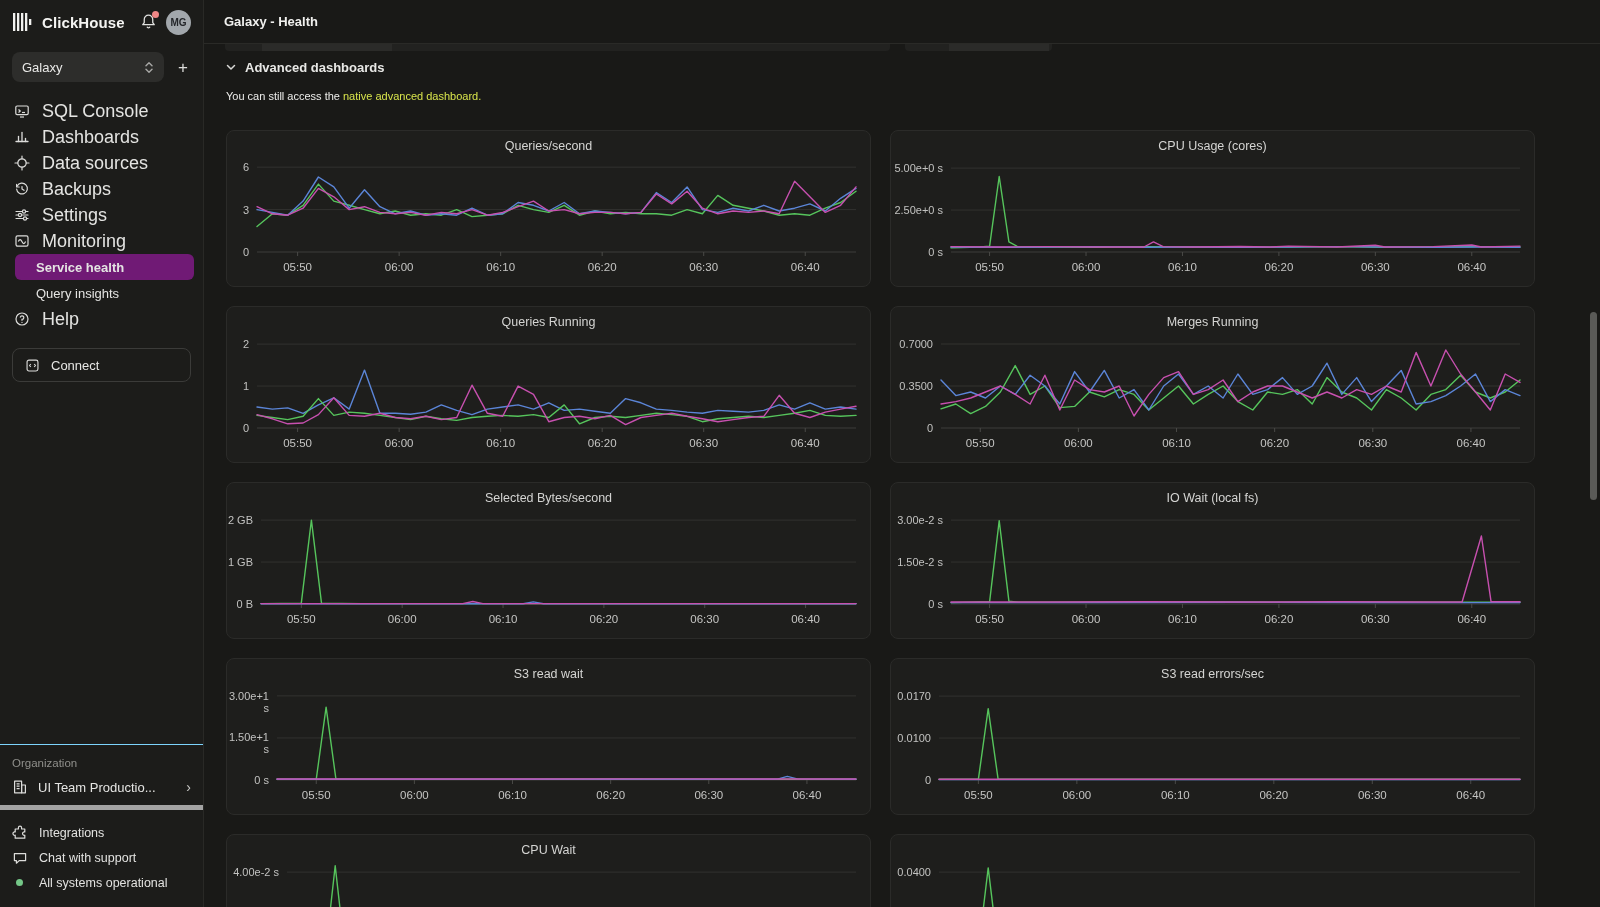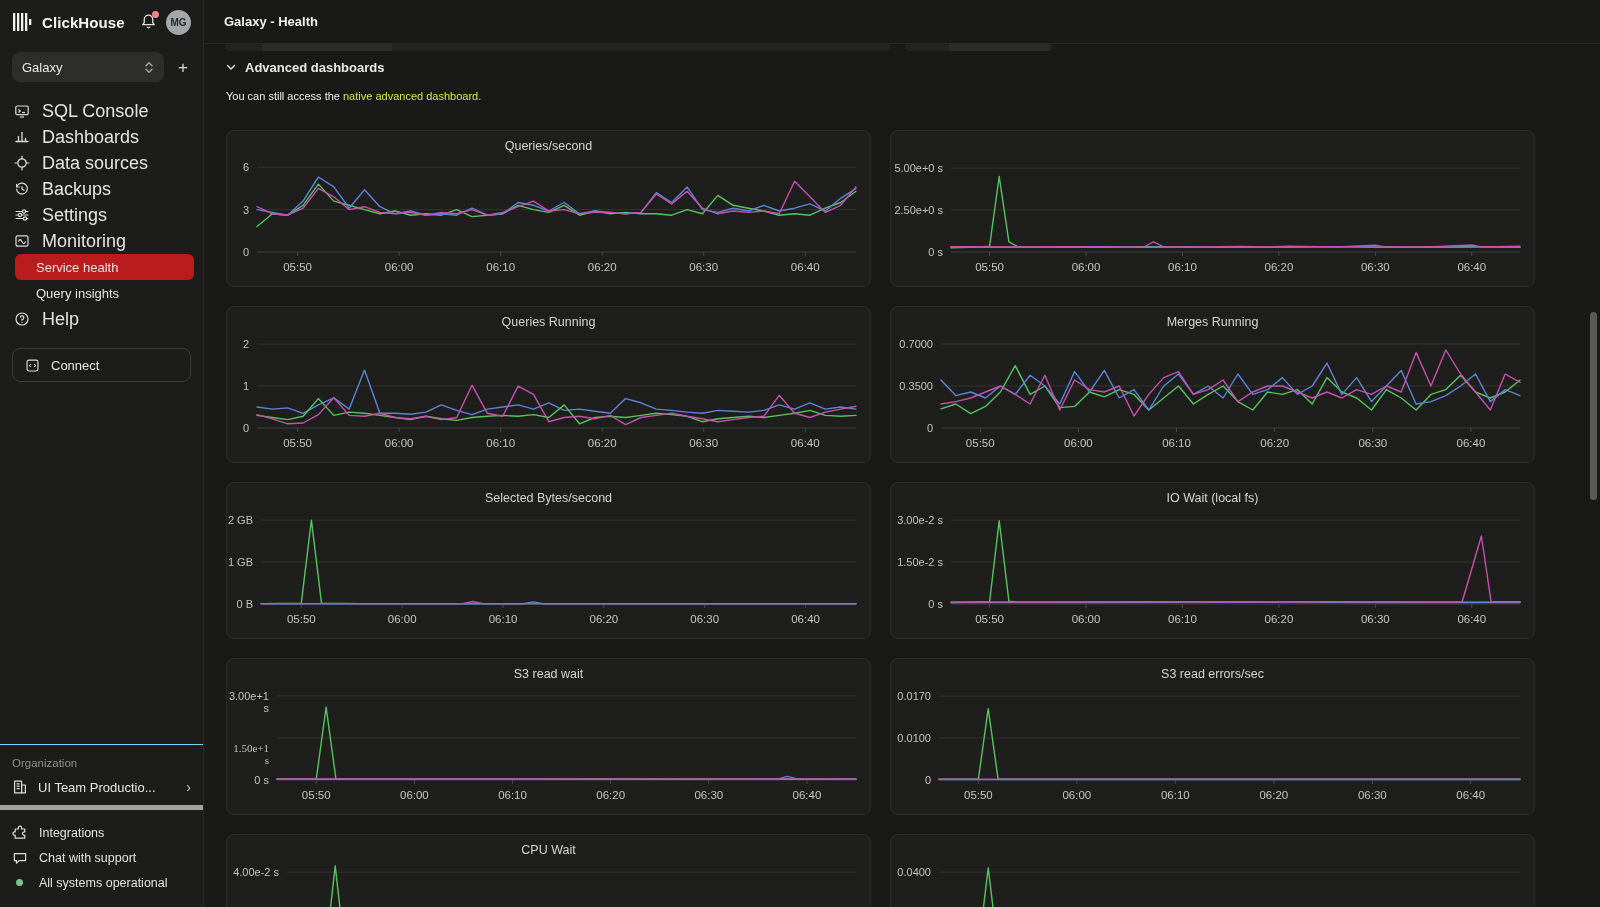--- a/index.html
+++ b/index.html
@@ -26,21 +26,21 @@
     cursor:pointer; }
   .svc-caret { margin-left:auto; opacity:.85; }
   .plus-btn { font-size:17px; color:#dcdcda; cursor:pointer; line-height:1; padding:2px 4px; }
 
   .nav { padding:6px 0 0; }
   .nav-item { display:flex; align-items:center; gap:12px; height:26px;
     padding:0 14px; font-size:18px; color:#e4e4e2; cursor:pointer; }
   .nav-item .ni { width:16px; height:16px; flex:0 0 16px; display:flex; align-items:center; justify-content:center; }
   .sub-item { display:flex; align-items:center; height:26px; margin:0 9px 0 15px;
     padding:0 0 0 21px; font-size:13px; border-radius:6px; cursor:pointer; }
-  .sub-item.sel { background:#b91c1c; }
+  .sub-item.sel { background:#701a75;font-weight:bold; }
   .connect-btn { margin:16px 12px 0; height:34px; border:1px solid #3b3b39;
     border-radius:8px; display:flex; align-items:center; gap:11px; padding:0 12px;
     font-size:13px; color:#e6e6e4; cursor:pointer; }
 
   .sb-bottom { position:absolute; left:0; right:0; bottom:0; }
   .org-sec { border-top:1px solid #7dd3fc; padding:12px 12px 10px; }
   .org-label { font-size:11.5px; color:#8f8f8b; margin-bottom:10px; }
   .org-row { display:flex; align-items:center; gap:10px; font-size:13px; cursor:pointer; }
   .org-chev { margin-left:auto; color:#c9c9c7; font-size:14px; }
   .sb-foot { border-top:5px solid #a3a3a3; padding:10px 12px 12px; }
@@ -294,20 +294,21 @@
           <div class="ytick" style="width: 22px; top: 72.5714px;">3</div>
           <div class="ytick" style="width: 22px; top: 30.1429px;">6</div>
           <div class="xtick" style="left: 38.6102px; top: 130px;">05:50</div>
           <div class="xtick" style="left: 140.136px; top: 130px;">06:00</div>
           <div class="xtick" style="left: 241.661px; top: 130px;">06:10</div>
           <div class="xtick" style="left: 343.186px; top: 130px;">06:20</div>
           <div class="xtick" style="left: 444.712px; top: 130px;">06:30</div>
           <div class="xtick" style="left: 546.237px; top: 130px;">06:40</div>
         </div>
       <div class="panel">
+        <div class="panel-title">CPU Usage (cores)</div>
         <div class="plot" style="left: 60px;">
             <svg width="569" height="99" style="overflow: visible;">
               <line x1="0" x2="569" y1="99" y2="99" stroke="#3d3d3a"></line>
               <line x1="0" x2="569" y1="57.05084745762712" y2="57.05084745762712" stroke="#32322f"></line>
               <line x1="0" x2="569" y1="15.10169491525424" y2="15.10169491525424" stroke="#32322f"></line>
               <line x1="38.57627118644068" x2="38.57627118644068" y1="99" y2="103" stroke="#4a4a47"></line>
               <line x1="135.01694915254237" x2="135.01694915254237" y1="99" y2="103" stroke="#4a4a47"></line>
               <line x1="231.45762711864407" x2="231.45762711864407" y1="99" y2="103" stroke="#4a4a47"></line>
               <line x1="327.8983050847458" x2="327.8983050847458" y1="99" y2="103" stroke="#4a4a47"></line>
               <line x1="424.33898305084745" x2="424.33898305084745" y1="99" y2="103" stroke="#4a4a47"></line>
@@ -451,21 +452,21 @@
               <line x1="235.52542372881356" x2="235.52542372881356" y1="99" y2="103" stroke="#4a4a47"></line>
               <line x1="333.66101694915255" x2="333.66101694915255" y1="99" y2="103" stroke="#4a4a47"></line>
               <line x1="431.79661016949154" x2="431.79661016949154" y1="99" y2="103" stroke="#4a4a47"></line>
               <line x1="529.9322033898305" x2="529.9322033898305" y1="99" y2="103" stroke="#4a4a47"></line>
               <polyline points="0.0,98.2 39.3,97.9 49.1,26.1 58.9,97.9 147.2,98.2 245.3,98.2 343.5,98.0 441.6,98.2 579.0,98.2" fill="none" stroke="#56c45c" stroke-width="1.4" stroke-linejoin="round" stroke-linecap="round"></polyline>
               <polyline points="0.0,98.2 196.3,98.2 392.5,98.2 500.5,98.2 510.3,95.4 520.1,97.9 579.0,98.2" fill="none" stroke="#5b85d7" stroke-width="1.4" stroke-linejoin="round" stroke-linecap="round"></polyline>
               <polyline points="0.0,98.0 196.3,98.0 392.5,97.9 579.0,98.0" fill="none" stroke="#c750af" stroke-width="1.4" stroke-linejoin="round" stroke-linecap="round"></polyline>
             </svg>
           </div>
       <div class="ytick" style="width: 42px; top: 115px;">0 s</div>
-          <div class="ytick" style="width: 42px; top: 83px; font-family: Liberation Serif, serif;">1.50e+1 s</div>
+          <div class="ytick" style="width: 42px; top: 72px;">1.50e+1 s</div>
           <div class="ytick" style="width: 42px; top: 30.864px;">3.00e+1 s</div>
           <div class="xtick" style="left: 57.2542px; top: 130px;">05:50</div>
           <div class="xtick" style="left: 155.39px; top: 130px;">06:00</div>
           <div class="xtick" style="left: 253.525px; top: 130px;">06:10</div>
           <div class="xtick" style="left: 351.661px; top: 130px;">06:20</div>
           <div class="xtick" style="left: 449.797px; top: 130px;">06:30</div>
           <div class="xtick" style="left: 547.932px; top: 130px;">06:40</div>
         </div>
       <div class="panel">
         <div class="panel-title">S3 read errors/sec</div>

